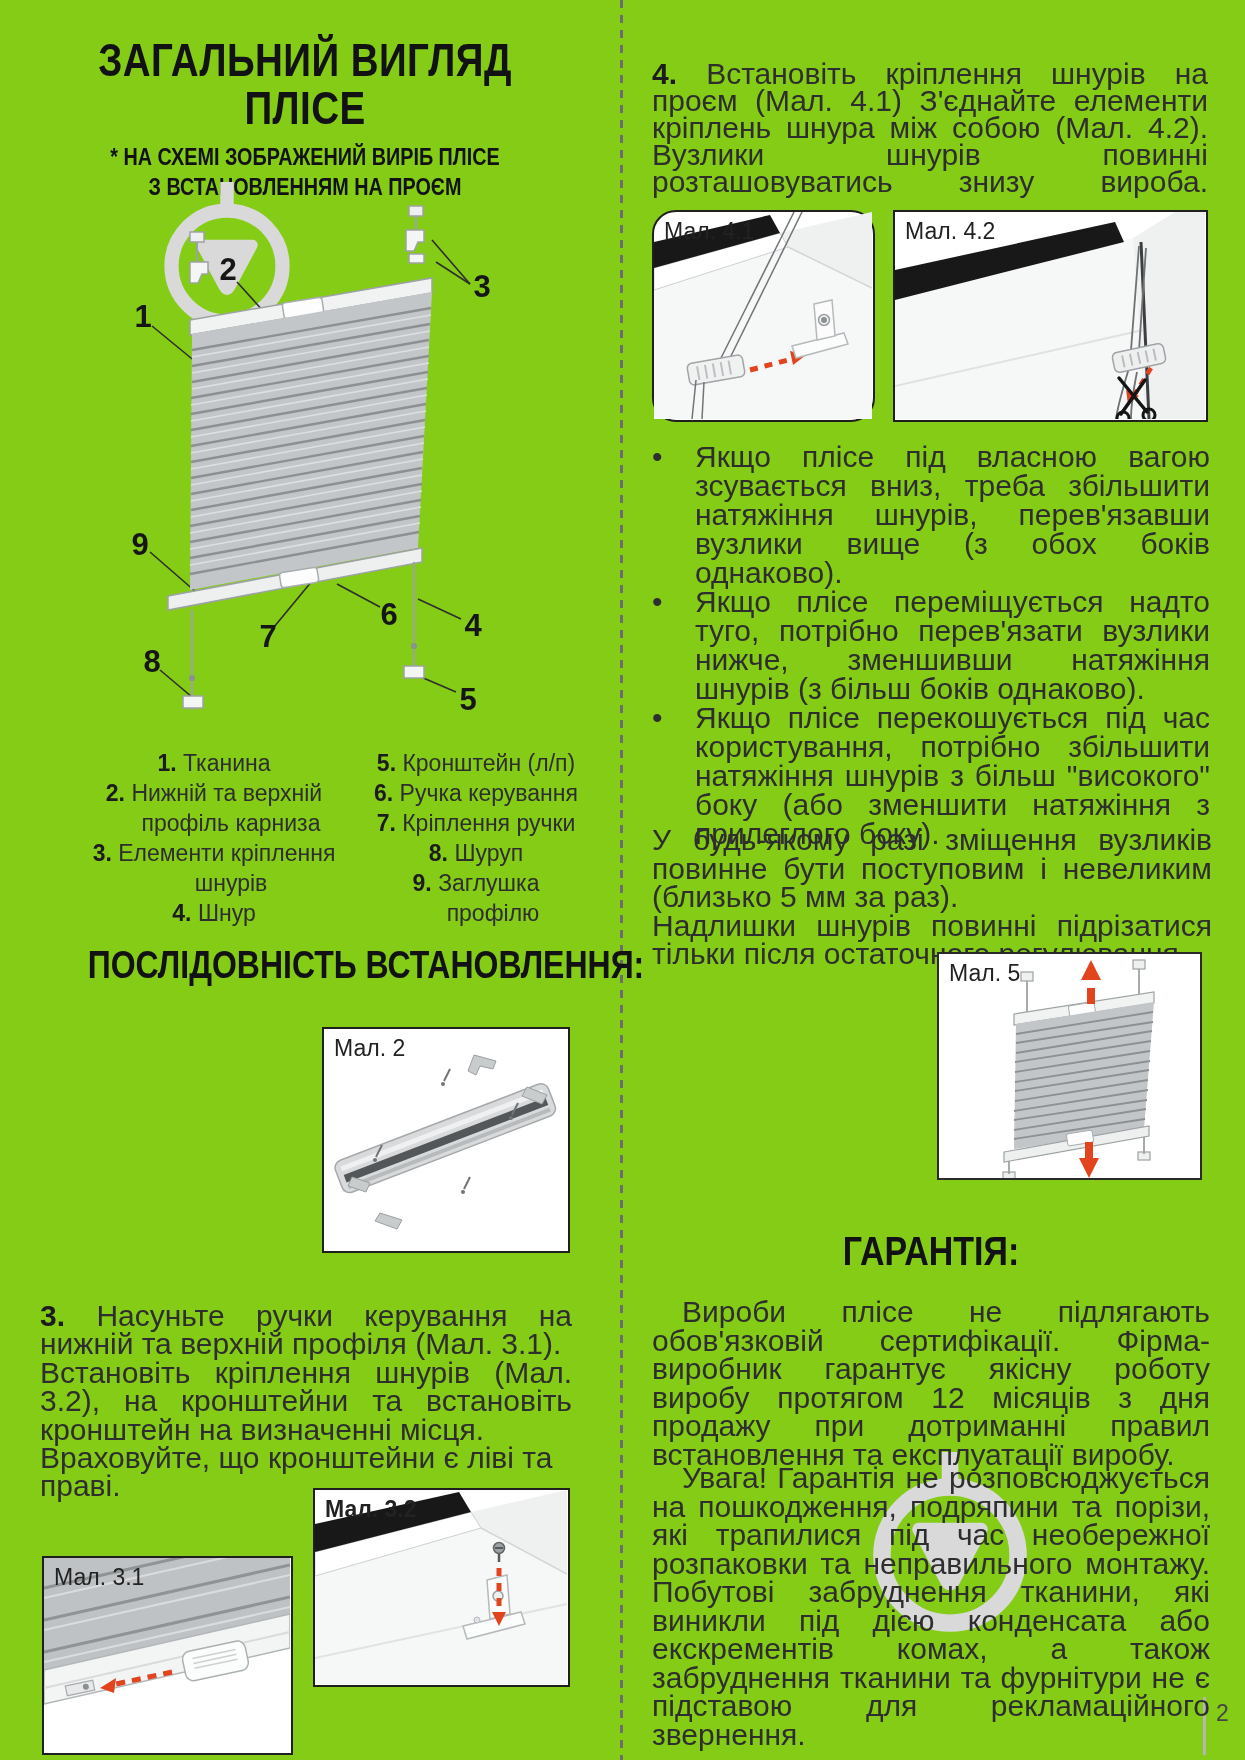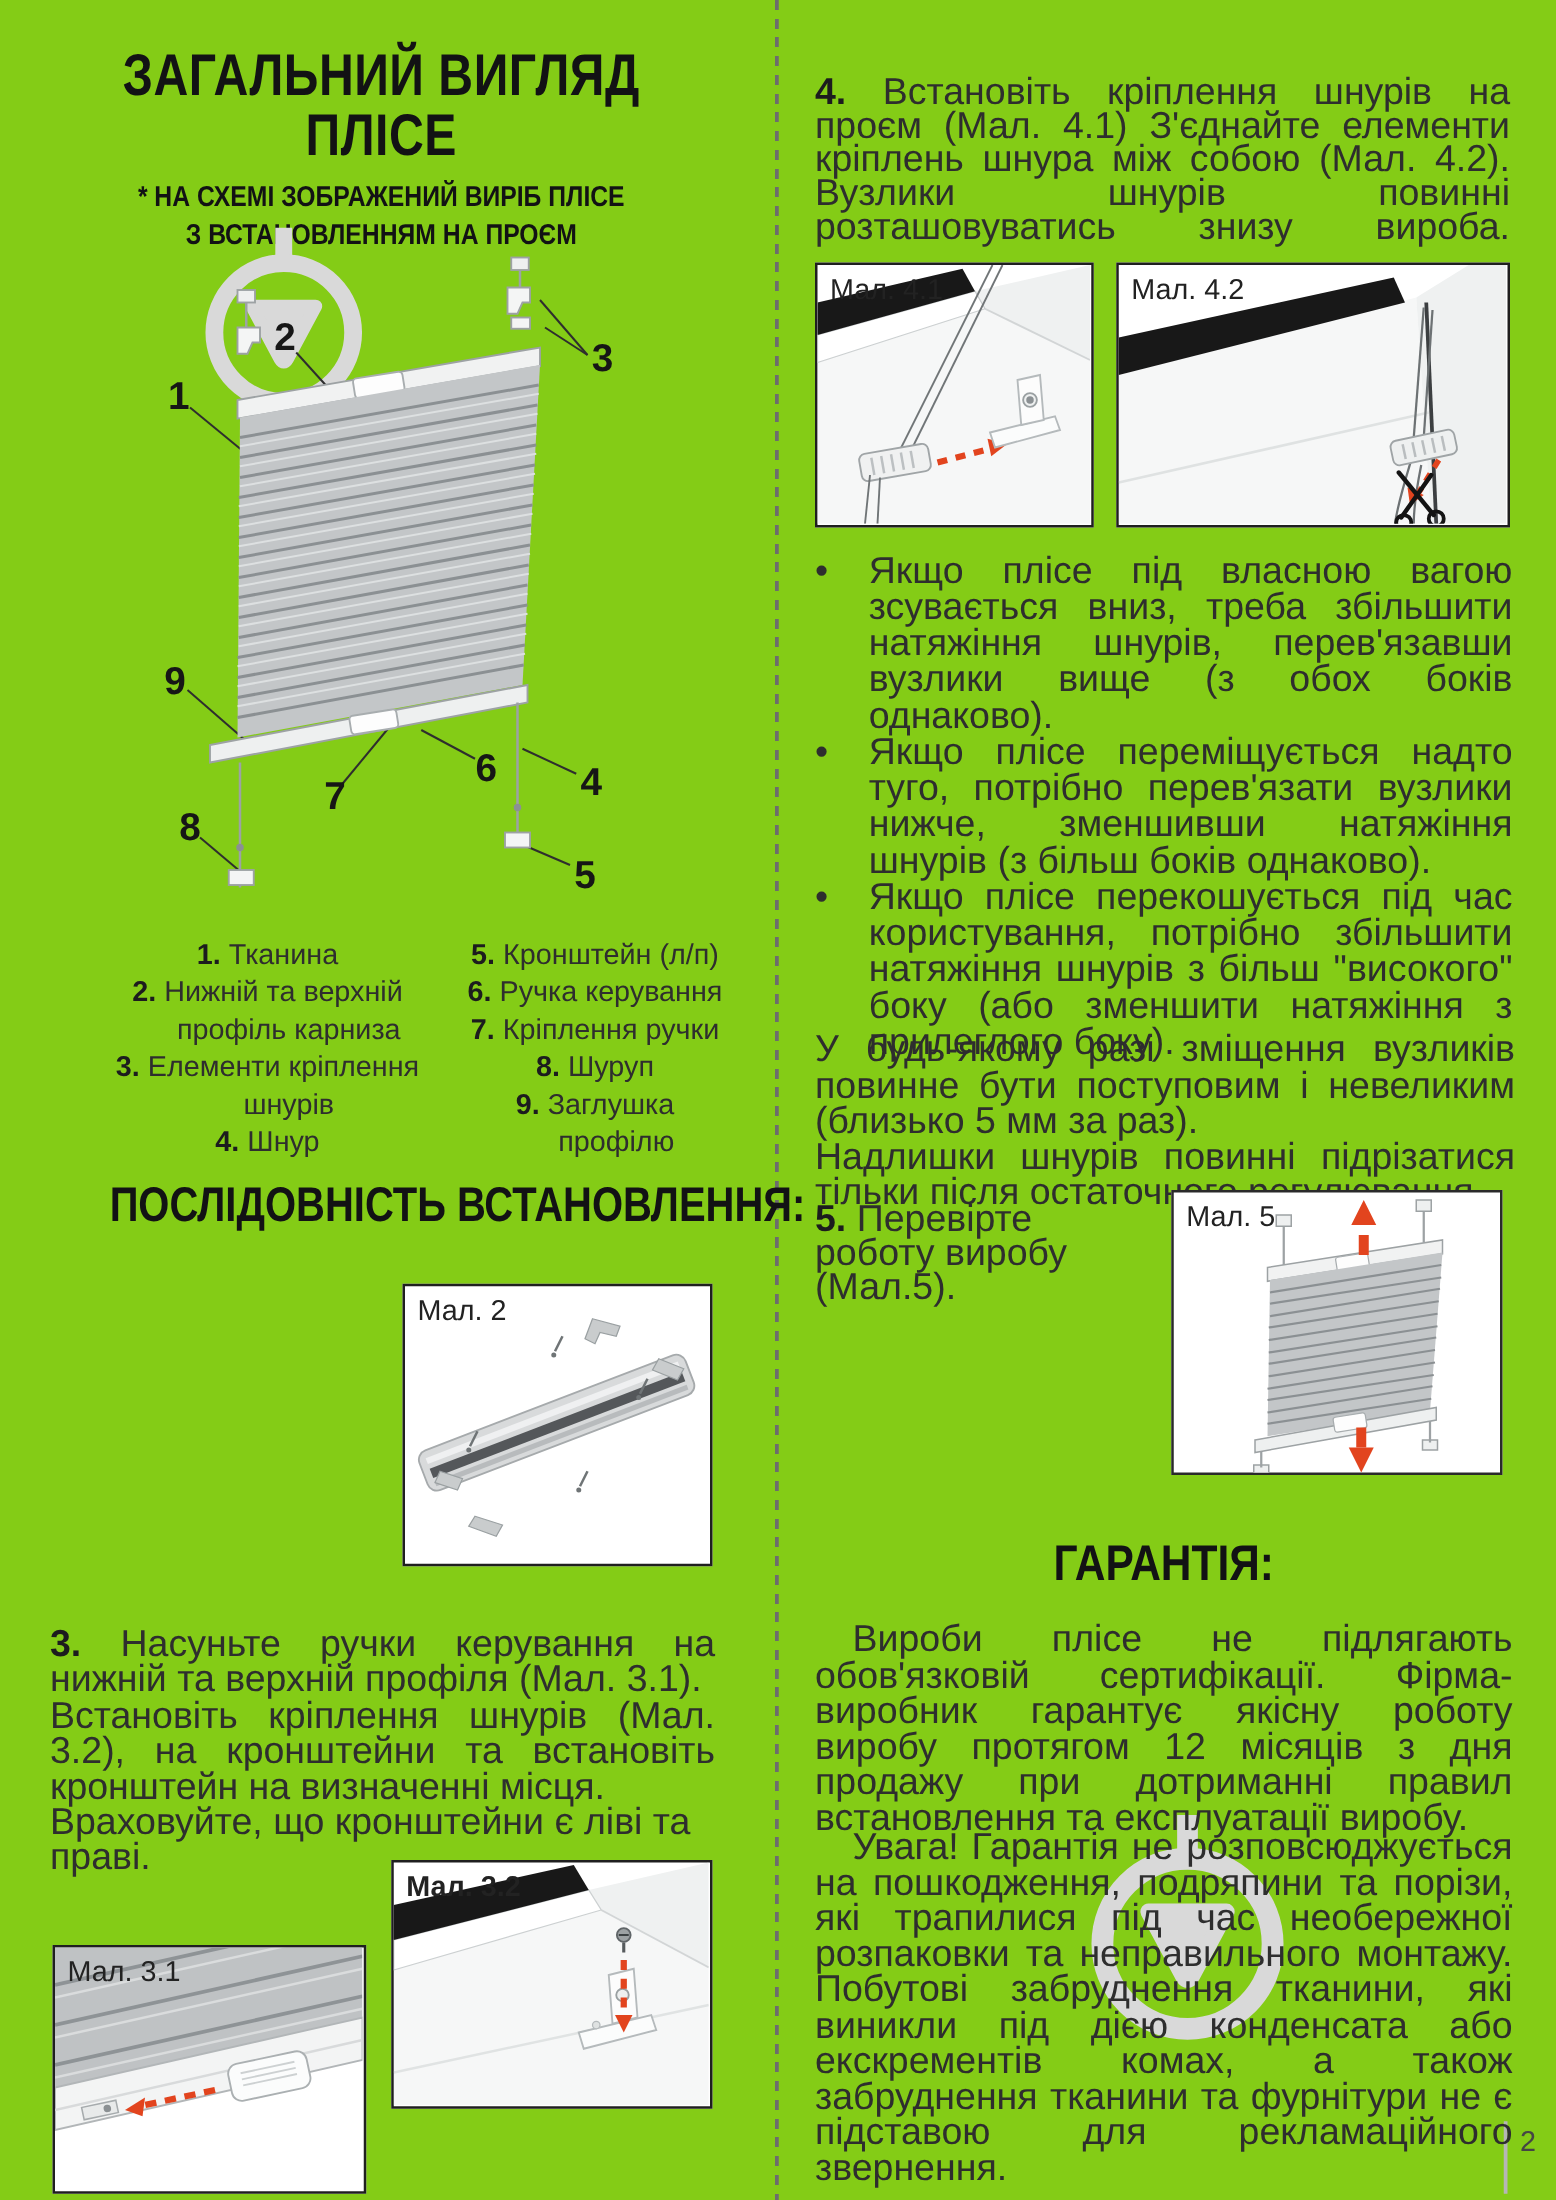--- a/index.html
+++ b/index.html
@@ -30,21 +30,21 @@
   .step5{left:652px;top:962px;width:272px;line-height:27px;}
   .warranty-p1{left:652px;top:1298px;width:558px;line-height:28.5px;text-indent:30px;z-index:2;}
   .warranty-p2{left:652px;top:1464px;width:558px;line-height:28.5px;text-indent:30px;z-index:2;}
   
   .fig{border:2.5px solid #1f1f1f;background:#fff;box-sizing:border-box;}
   .fig-label{position:absolute;left:10px;top:6px;font-size:23px;color:#222;z-index:3;}
   .fig svg{position:absolute;left:0;top:0;}
   .fig2{left:322px;top:1027px;width:248px;height:226px;border-width:2px;}
   .fig31{left:42px;top:1556px;width:251px;height:199px;}
   .fig32{left:313px;top:1488px;width:257px;height:199px;font-weight:bold;}
-  .fig41{left:652px;top:210px;width:223px;height:212px;}
+  .fig41{left:652px;top:210px;width:223px;height:212px;border-radius:24px;}
   .fig42{left:893px;top:210px;width:315px;height:212px;}
   .fig5{left:937px;top:952px;width:265px;height:228px;border-width:2px;border-color:#2a2a2a;}
   
   .main-diagram{left:40px;top:200px;width:530px;height:515px;}
   .co{position:absolute;transform:translate(-50%,-50%);font-weight:bold;font-size:31px;color:#161616;z-index:2;
       font-family:"Liberation Sans",sans-serif;}
   
   .legend{left:63px;top:748px;width:524px;display:flex;text-align:center;}
   .legend-col1{width:302px;}
   .legend-col2{width:222px;}
@@ -383,23 +383,20 @@
       <span class="bullet-marker">•</span>
       <span class="bullet-text">Якщо плісе перекошується під час користування, потрібно збільшити натяжіння шнурів з більш "високого" боку (або зменшити натяжіння з прилеглого боку).</span>
     </div>
   </div>
 
   <div class="abs body-t note">
     <div class="j">У будь-якому разі зміщення вузликів повинне бути поступовим і невеликим (близько 5 мм за раз).</div>
     <div class="j">Надлишки шнурів повинні підрізатися тільки після остаточного регулювання.</div>
   </div>
 
-  <div class="abs body-t step5">
-    <span class="b">5.</span> <span>Перевірте роботу виробу (Мал.5).</span>
-  </div>
 
   <div class="abs fig fig5">
     <div class="fig-label">Мал. 5</div>
     <svg width="261" height="224" viewBox="0 0 261 224">
       <g fill="#eef0f0" stroke="#9da2a4" stroke-width="1.2">
         <rect x="82" y="18" width="12" height="9"></rect>
           <rect x="194" y="6" width="12" height="9"></rect>
         <rect x="64" y="218" width="12" height="8"></rect>
           <rect x="199" y="198" width="12" height="8"></rect>
       </g>

